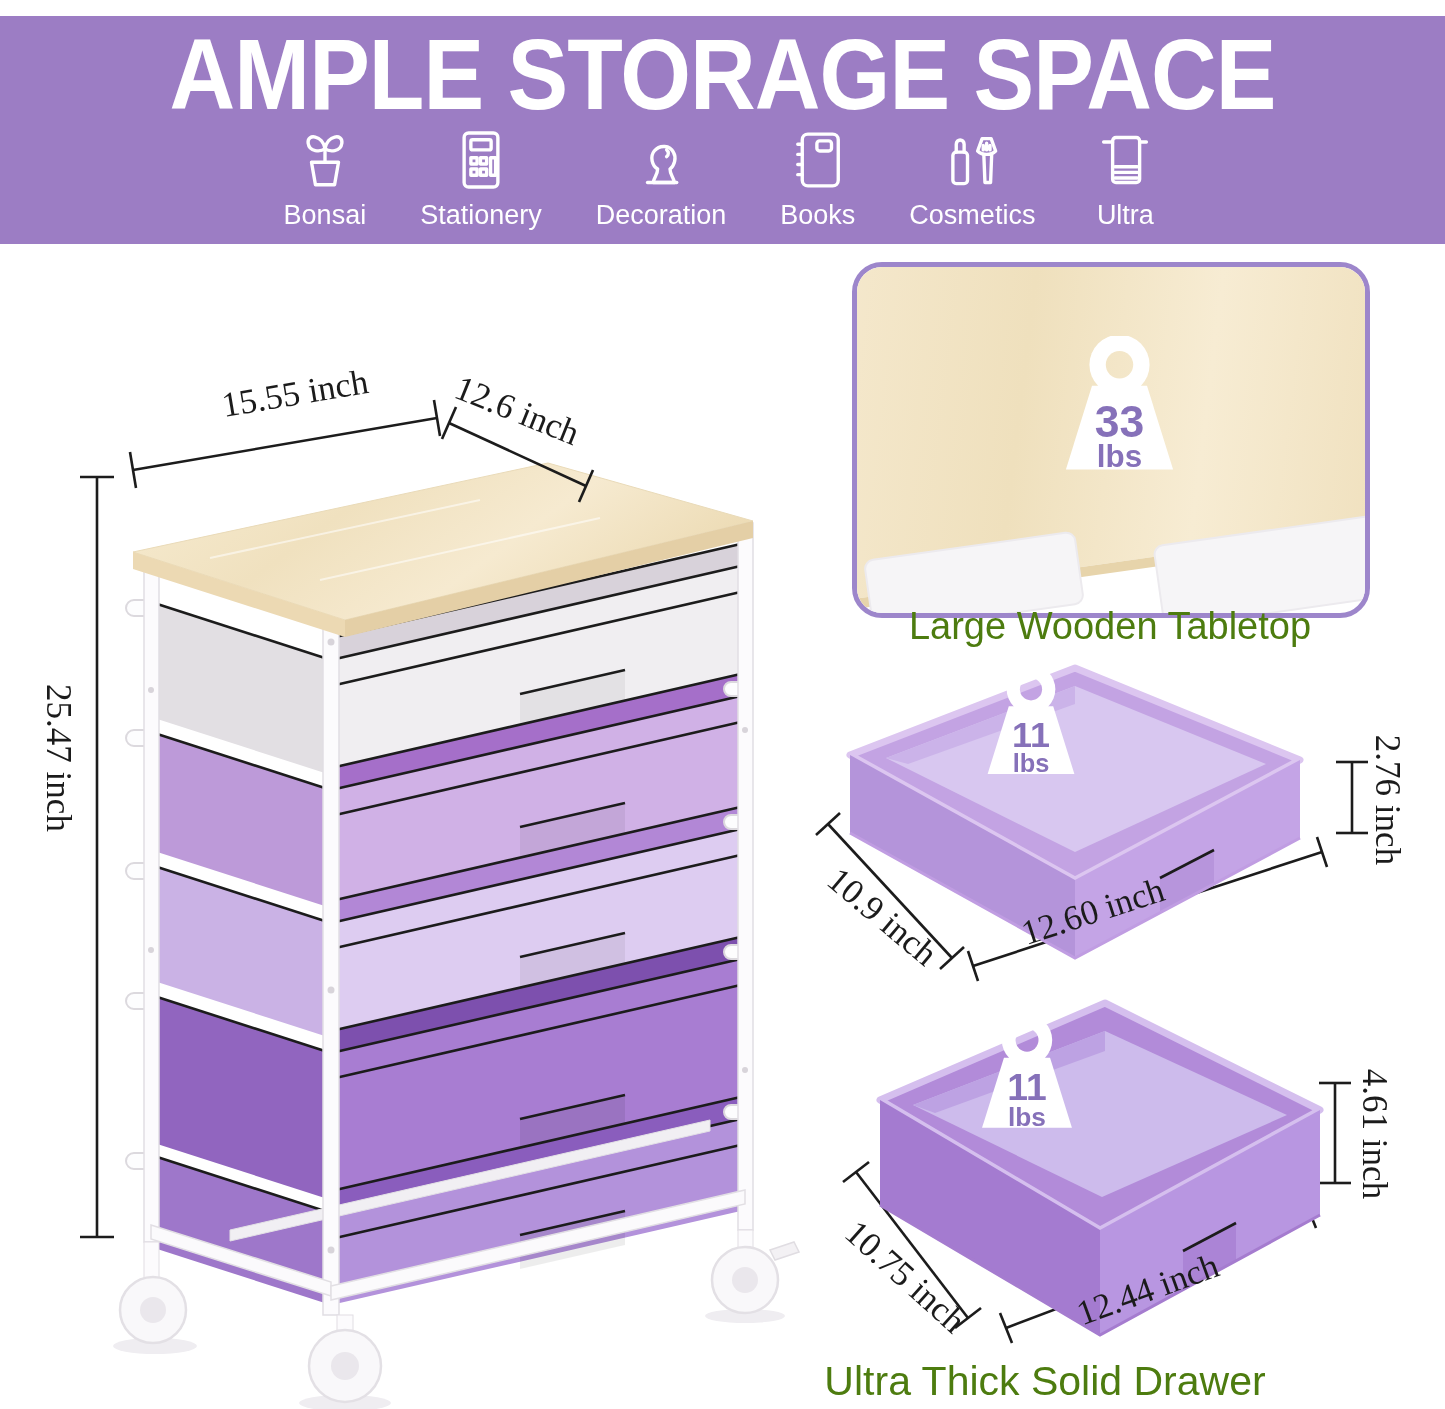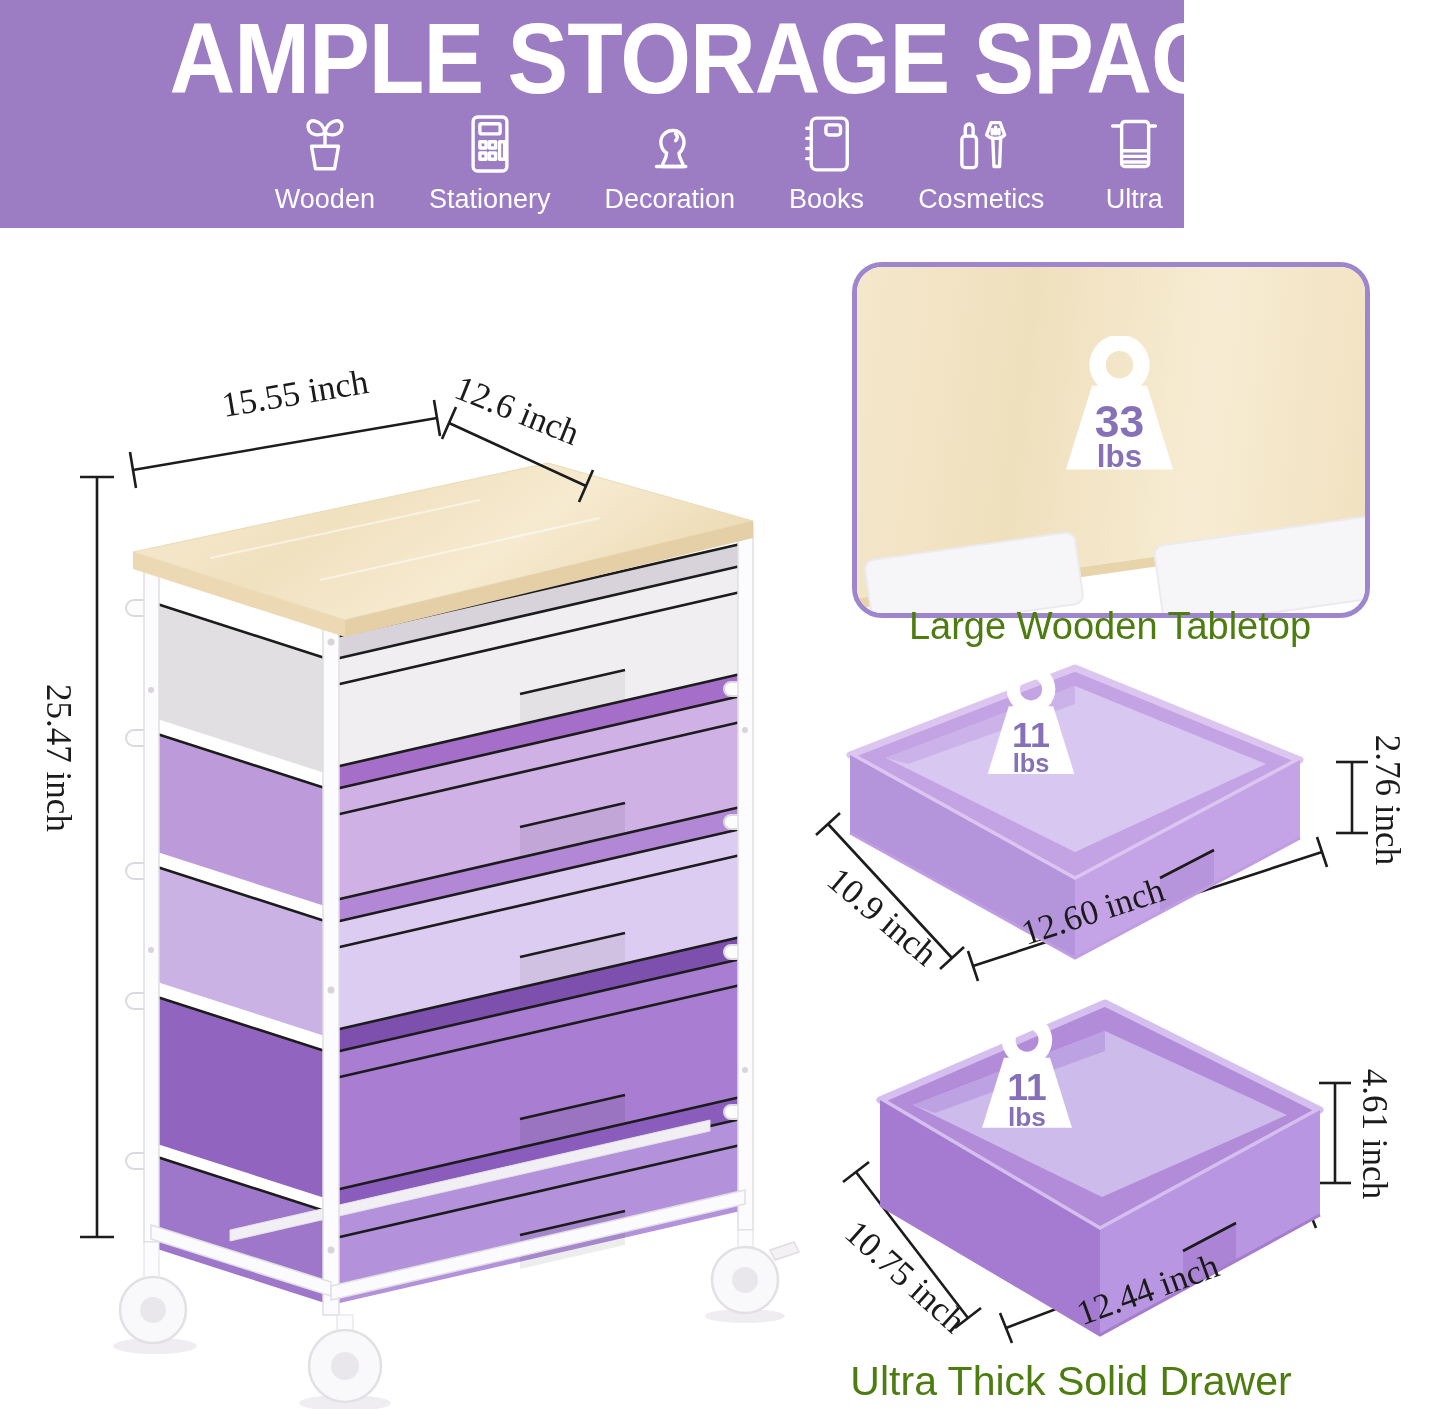--- a/index.html
+++ b/index.html
@@ -1,19 +1,19 @@
 <!DOCTYPE html>
 <html><head>
 <meta charset="utf-8">
 <style>
   html,body{margin:0;padding:0;background:#fff;}
   .page{position:relative;width:1445px;height:1409px;background:#ffffff;overflow:hidden;
         font-family:"Liberation Sans",sans-serif;}
   
-  .banner{position:absolute;left:0;top:0;width:1184px;height:228px;background:#9c7dc4;}
+  .banner{position:absolute;left:0;top:16px;width:1445px;height:228px;background:#9c7dc4;}
   .banner-title{position:absolute;left:0;top:8px;width:1445px;text-align:center;
         font-size:101px;font-weight:bold;color:#ffffff;letter-spacing:-1px;
         transform:scaleX(0.9);transform-origin:center;white-space:nowrap;line-height:1.0;}
   .cat-row{position:absolute;left:0;top:108px;width:1445px;display:flex;justify-content:center;
         align-items:flex-start;gap:54px;}
   .cat-item{display:flex;flex-direction:column;align-items:center;gap:4px;}
   .cat-item svg{width:72px;height:72px;stroke:#ffffff;fill:none;stroke-width:3;
         stroke-linecap:round;stroke-linejoin:round;}
   .cat-label{font-size:27px;color:#ffffff;}
   
@@ -43,21 +43,21 @@
     <div class="banner-title">AMPLE STORAGE SPACE</div>
     <div class="cat-row">
 
       <div class="cat-item">
         <svg viewBox="0 0 64 64">
           <path d="M20,34 h24 l-3.5,20 h-17 z"></path>
             <path d="M32,34 V22"></path>
           <path d="M32,22 C30,10 16,8 17,17 C18,25 28,25 32,22 Z"></path>
           <path d="M32,22 C34,10 48,8 47,17 C46,25 36,25 32,22 Z"></path>
         </svg>
-        <span class="cat-label">Wooden</span>
+        <span class="cat-label">Bonsai</span>
       </div>
 
       <div class="cat-item">
         <svg viewBox="0 0 64 64">
           <rect x="17" y="8" width="30" height="48" rx="4"></rect>
           <rect x="23" y="14" width="18" height="9" rx="1.5"></rect>
           <rect x="23" y="30" width="5.5" height="5.5"></rect>
             <rect x="23" y="40" width="5.5" height="5.5"></rect>
           <rect x="31.5" y="30" width="5.5" height="5.5"></rect>
             <rect x="31.5" y="40" width="5.5" height="5.5"></rect>
@@ -353,15 +353,15 @@
       <path d="M29,38 L71,38 L91,102 L9,102 Z" fill="#ffffff"></path>
     </g>
     <text x="50" y="77" font-size="34" text-anchor="middle">11</text>
     <text x="50" y="100" font-size="24" text-anchor="middle">lbs</text>
   </svg>
 
   <div class="dim" style="left:905px;top:1277px;transform:translate(-50%,-50%) rotate(42deg);">10.75 inch</div>
   <div class="dim" style="left:1148px;top:1290px;transform:translate(-50%,-50%) rotate(-20deg);">12.44 inch</div>
   <div class="dim" style="left:1374px;top:1134px;transform:translate(-50%,-50%) rotate(90deg);">4.61 inch</div>
 
-  <div class="caption" style="left:1071px;top:1381px;transform:translate(-50%,-50%);font-size:41px;">Ultra Thick Solid Drawer</div>
+  <div class="caption" style="left:1045px;top:1381px;transform:translate(-50%,-50%);font-size:41px;">Ultra Thick Solid Drawer</div>
 
 </div>
 
 </body></html>

